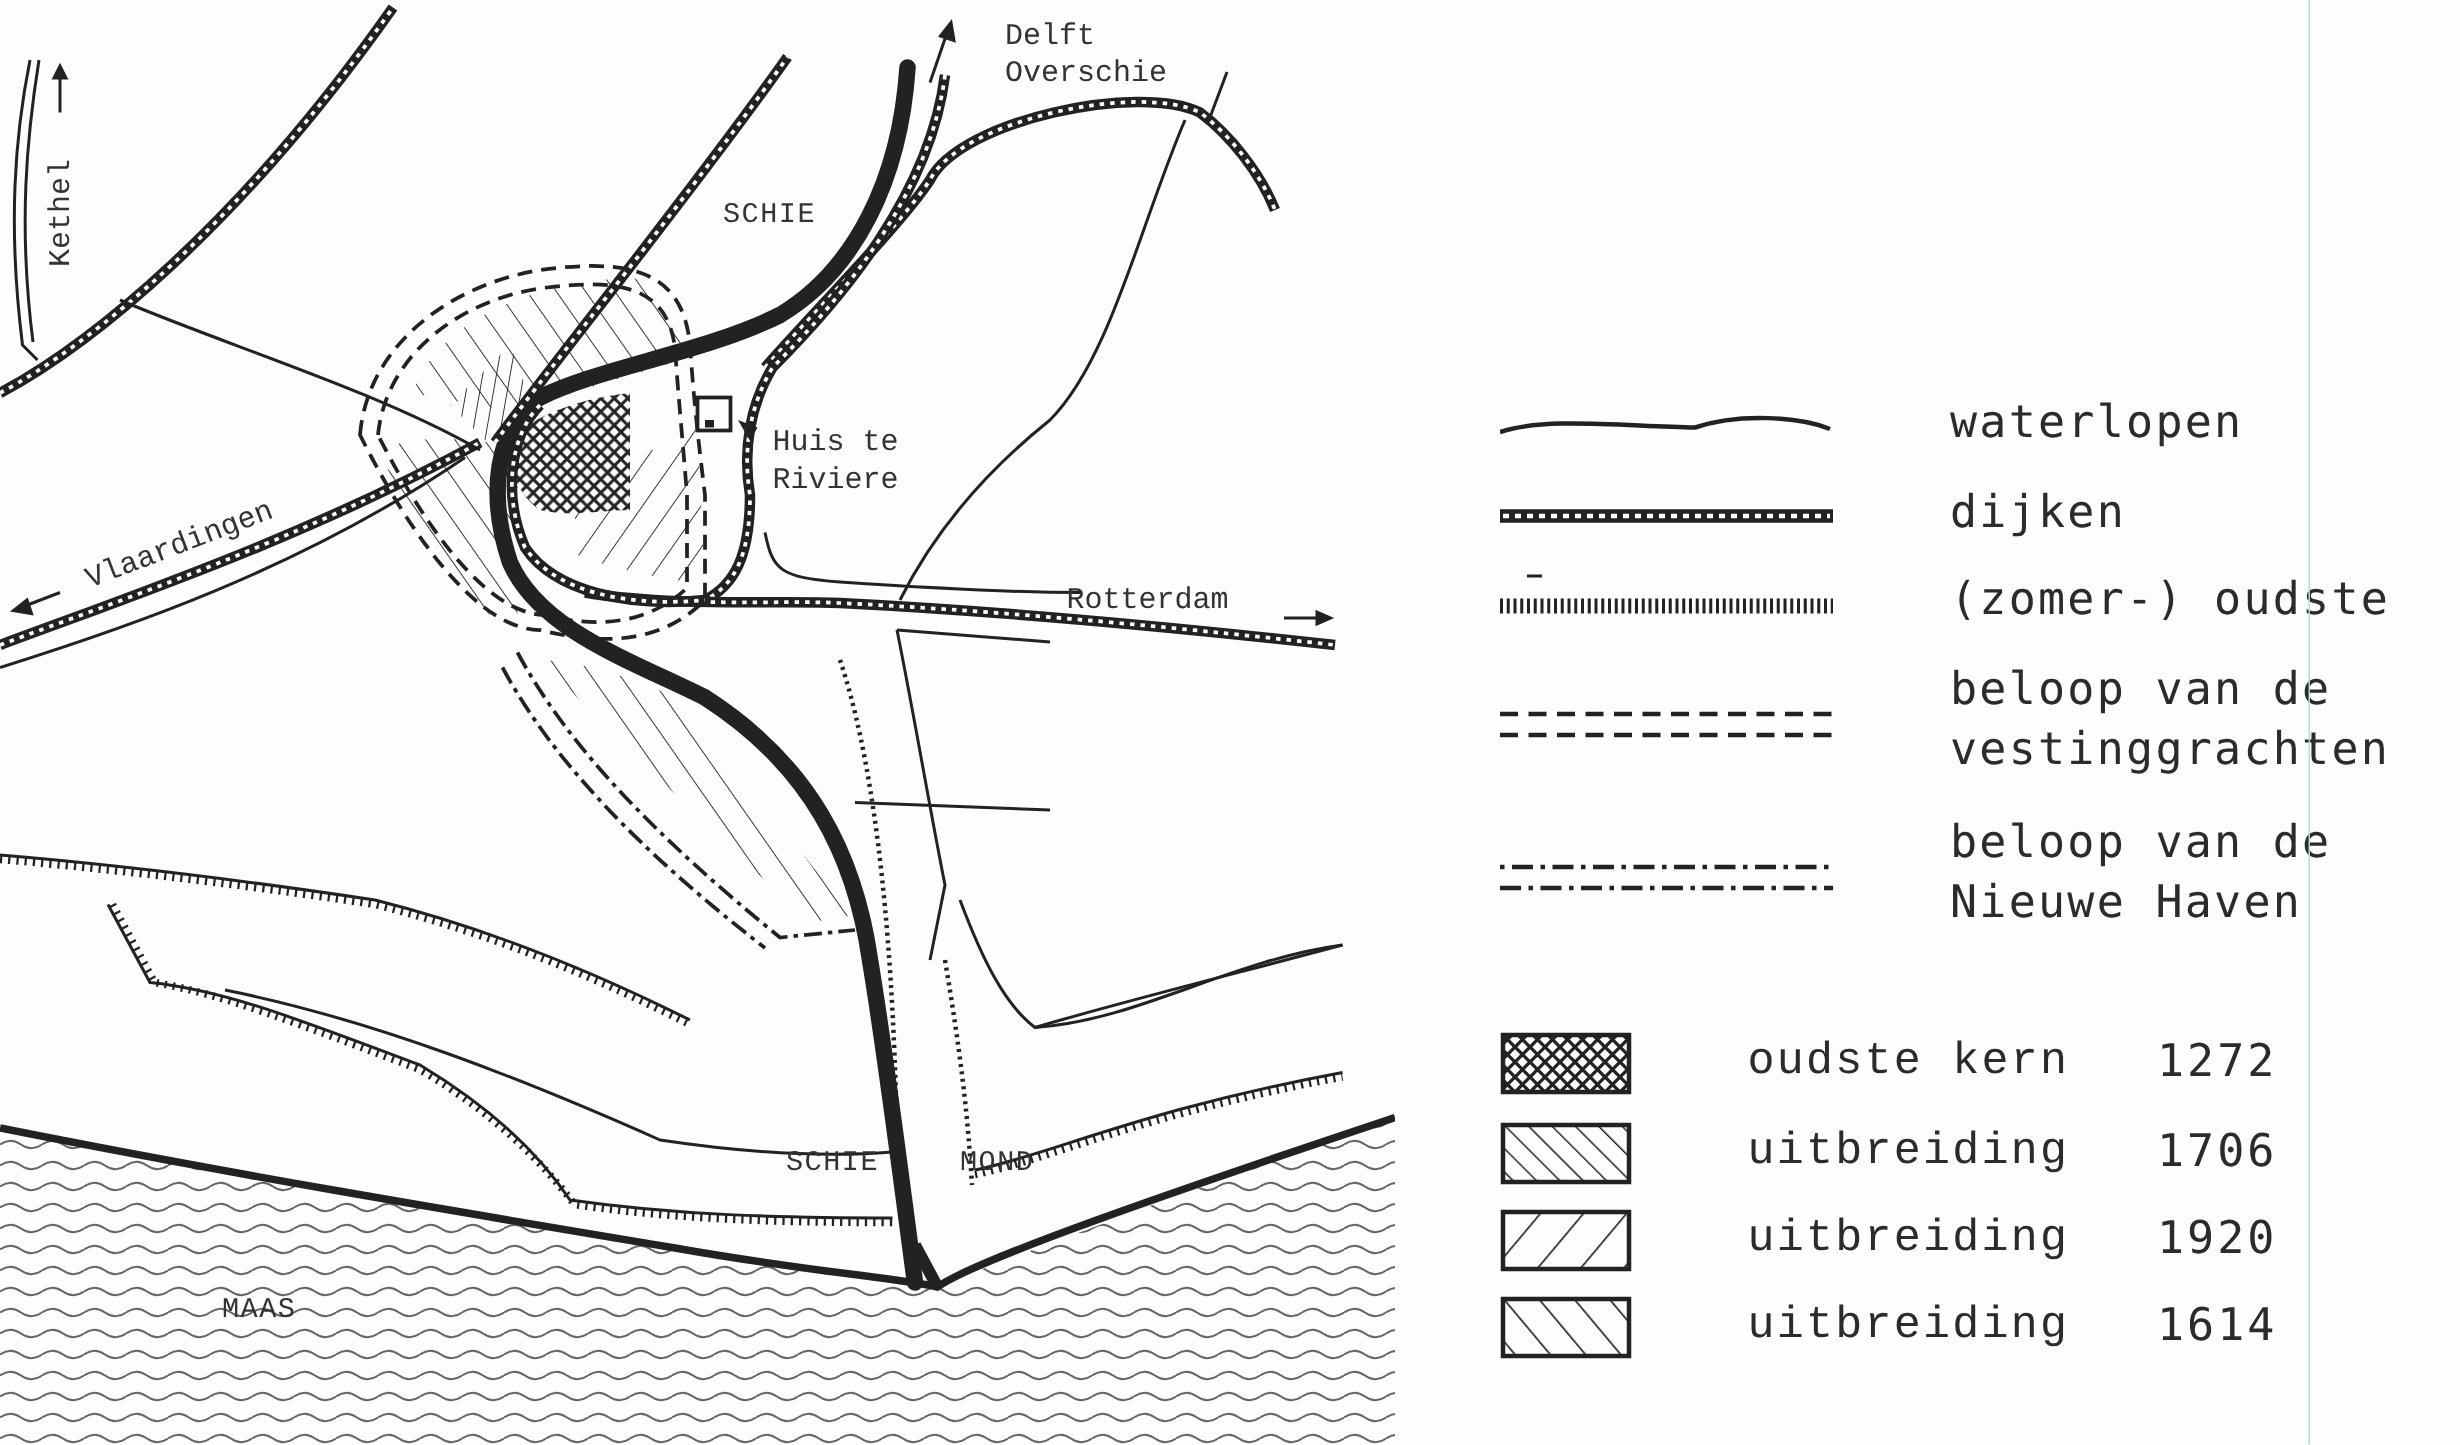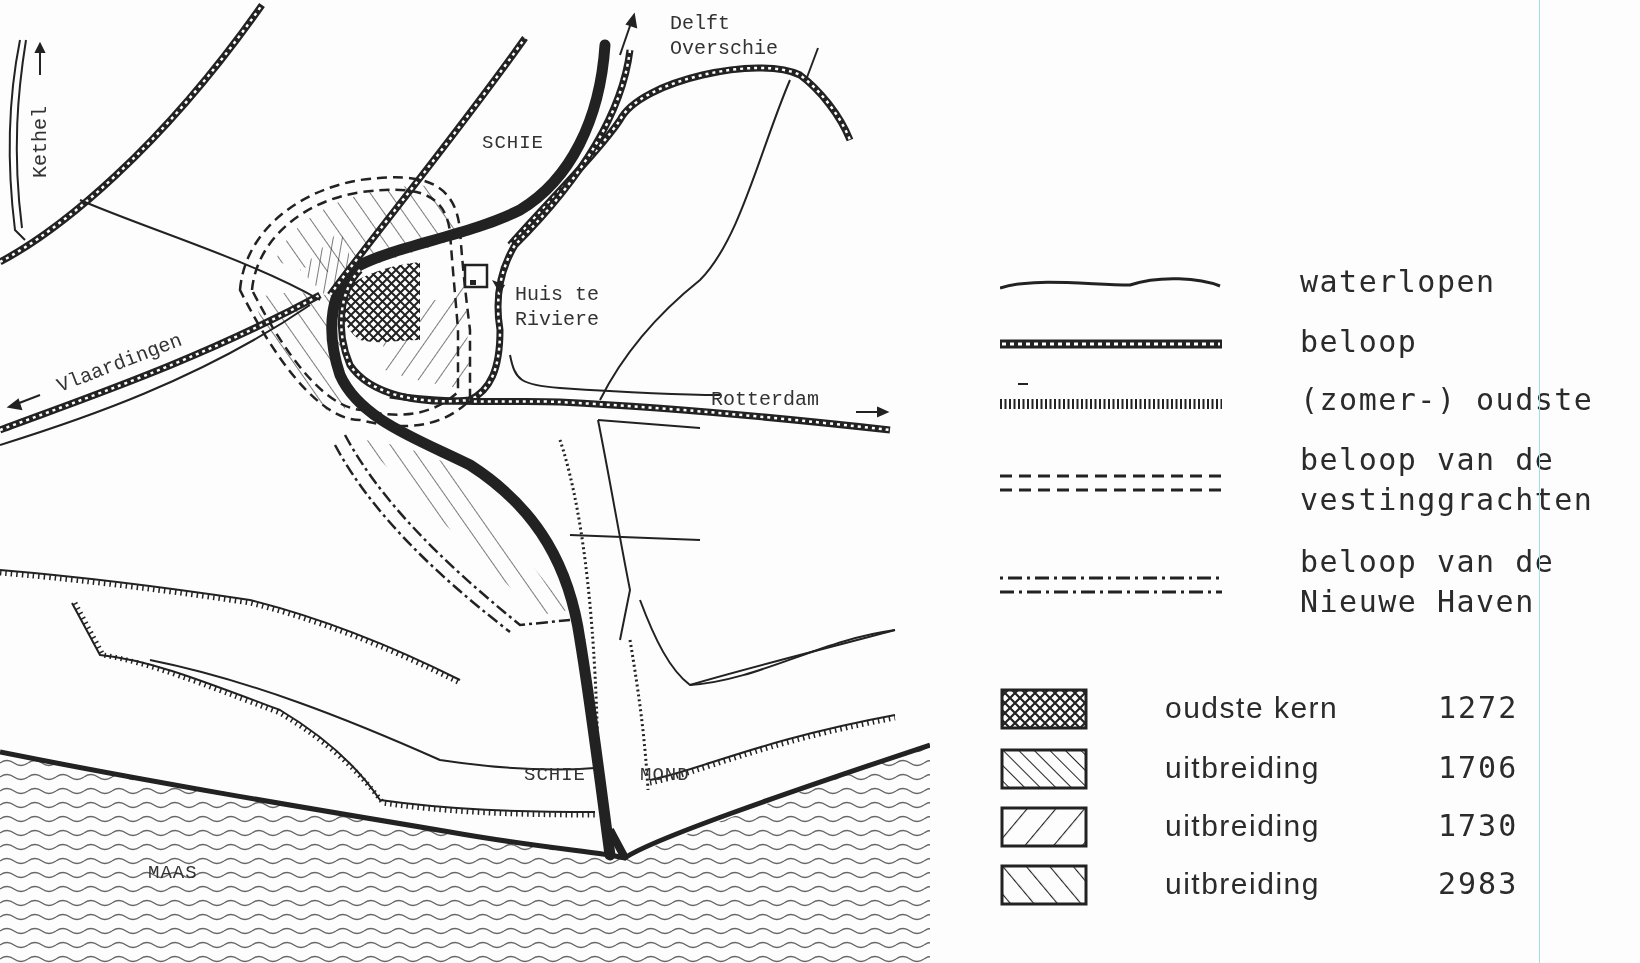--- a/index.html
+++ b/index.html
@@ -5,21 +5,21 @@
   html, body { margin:0; padding:0; background:#fdfdfd; }
   body { width:1640px; height:963px; position:relative; overflow:hidden; font-family:"Liberation Mono", monospace; color:#2a2a2a; }
   #map { position:absolute; left:0; top:0; width:930px; height:963px; }
   .maplabel { font-family:"Liberation Mono", monospace; font-size:20px; fill:#333; }
   .maplabel-caps { font-family:"Liberation Mono", monospace; font-size:19px; fill:#333; letter-spacing:1px; }
   #legend { position:absolute; left:1000px; top:0; width:640px; height:747px; }
   .leg-row { position:absolute; left:0; width:600px; }
   .leg-sym { position:absolute; left:0; }
   .leg-text { position:absolute; left:300px; font-family:"DejaVu Sans Mono","Liberation Mono",monospace; font-size:30px; letter-spacing:1.5px; line-height:40px; color:#2b2b2b; white-space:pre; }
   .leg-area-sym { position:absolute; left:0; }
-  .leg-area-text { position:absolute; left:165px; font-family:Liberation Sans, sans-serif; font-size:30px; letter-spacing:1.5px; color:#2b2b2b; white-space:pre; line-height:40px; }
+  .leg-area-text { position:absolute; left:165px; font-family:Liberation Mono, monospace; font-size:30px; letter-spacing:1.5px; color:#2b2b2b; white-space:pre; line-height:40px; }
   .leg-area-year { position:absolute; left:438px; font-family:"DejaVu Sans Mono","Liberation Mono",monospace; font-size:30px; letter-spacing:2px; color:#2b2b2b; line-height:40px; }
   #guide { position:absolute; left:1539px; top:0; width:1px; height:963px; background:#9fe3ea; }
 </style>
 </head>
 <body>
 
 <svg id="map" viewBox="0 0 930 963" xmlns="http://www.w3.org/2000/svg">
   <defs>
     <pattern id="waves" width="28" height="14" patternUnits="userSpaceOnUse">
       <path d="M0 7 Q7 2 14 7 T28 7" fill="none" stroke="#666" stroke-width="1.4"></path>
@@ -137,21 +137,21 @@
     <svg class="leg-sym" style="top:8px" width="240" height="30">
         <path d="M0 18 C30 8 80 14 130 15 C160 5 200 8 220 16" fill="none" stroke="#222" stroke-width="3"></path>
       </svg>
     <span class="leg-text" style="top:0">waterlopen</span>
   </div>
   <div class="leg-row" style="top:322px">
     <svg class="leg-sym" style="top:10px" width="240" height="24">
         <line x1="0" y1="12" x2="222" y2="12" stroke="#222" stroke-width="9"></line>
         <line x1="2" y1="12" x2="220" y2="12" stroke="#fff" stroke-width="3" stroke-dasharray="4 4"></line>
       </svg>
-    <span class="leg-text" style="top:0">beloop</span>
+    <span class="leg-text" style="top:0">dijken</span>
   </div>
   <div class="leg-row" style="top:380px">
     <svg class="leg-sym" style="top:0" width="240" height="36">
         <line x1="18" y1="4" x2="28" y2="4" stroke="#222" stroke-width="2"></line>
         <line x1="0" y1="24" x2="222" y2="24" stroke="#222" stroke-width="10" stroke-dasharray="2 2.5"></line>
       </svg>
     <span class="leg-text" style="top:0">(zomer-) oudste</span>
   </div>
   <div class="leg-row" style="top:440px">
     <svg class="leg-sym" style="top:30px" width="240" height="30">
@@ -198,29 +198,29 @@
   <div class="leg-row" style="top:806px">
     <svg class="leg-area-sym" width="90" height="42">
       <defs>
           <pattern id="ls" width="22" height="22" patternUnits="userSpaceOnUse" patternTransform="rotate(40)">
             <line x1="0" y1="0" x2="0" y2="22" stroke="#222" stroke-width="2.2"></line>
           </pattern>
         </defs>
       <rect x="2" y="2" width="84" height="38" fill="url(#ls)" stroke="#222" stroke-width="3"></rect>
     </svg>
     <span class="leg-area-text" style="top:0">uitbreiding</span>
-    <span class="leg-area-year" style="top:0">1730</span>
+    <span class="leg-area-year" style="top:0">1920</span>
   </div>
   <div class="leg-row" style="top:864px">
     <svg class="leg-area-sym" width="90" height="42">
       <defs>
           <pattern id="lw" width="18" height="18" patternUnits="userSpaceOnUse" patternTransform="rotate(-40)">
             <line x1="0" y1="0" x2="0" y2="18" stroke="#222" stroke-width="2.2"></line>
           </pattern>
         </defs>
       <rect x="2" y="2" width="84" height="38" fill="url(#lw)" stroke="#222" stroke-width="3"></rect>
     </svg>
     <span class="leg-area-text" style="top:0">uitbreiding</span>
-    <span class="leg-area-year" style="top:0">2983</span>
+    <span class="leg-area-year" style="top:0">1614</span>
   </div>
 </div>
 
 <div id="guide"></div>
 
 </body></html>

